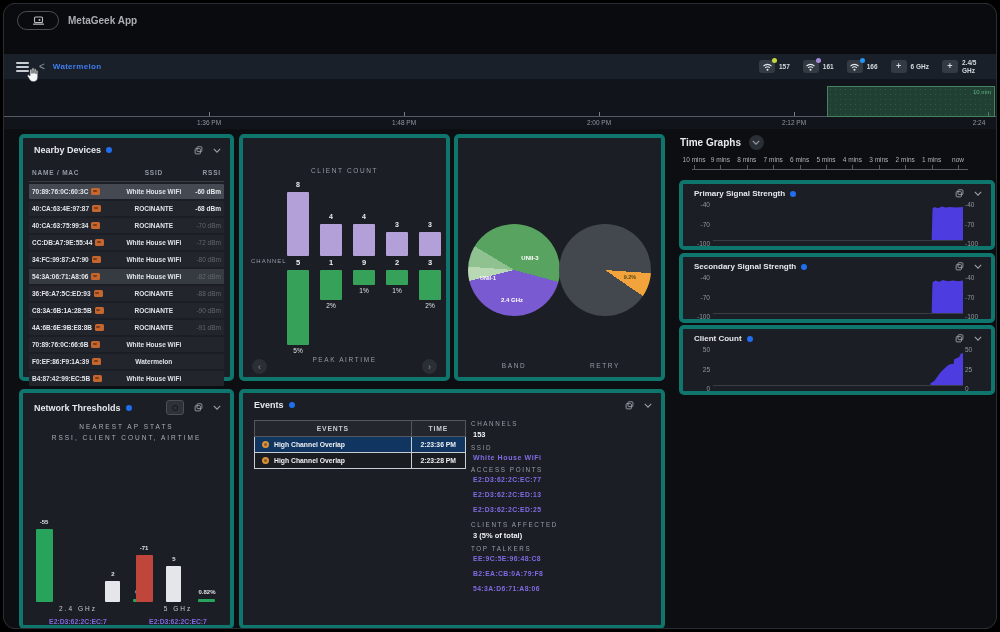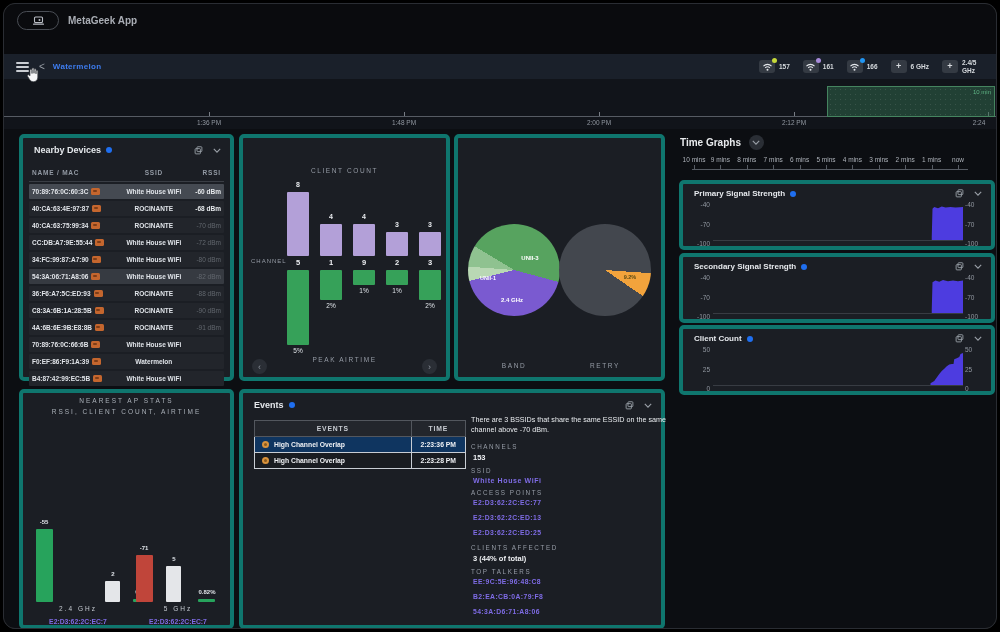--- a/index.html
+++ b/index.html
@@ -537,20 +537,40 @@
       <span class="yl left r2">0</span>
         <span class="yl right r2">0</span>
       <div class="plot">
         <svg viewBox="0 0 100 40" preserveAspectRatio="none">
           <path d="M 87.00,40 L 87.00,38.00 L 88.50,35.33 L 89.50,31.33 L 90.50,27.33 L 91.50,24.00 L 92.50,21.33 L 93.50,18.67 L 94.50,16.67 L 95.50,16.00 L 96.20,16.00 L 96.50,10.67 L 97.50,9.33 L 98.50,8.00 L 99.00,4.67 L 100.00,3.33 L 100,40 Z" fill="#4d3ce0"></path>
         </svg>
       </div>
     </div>
 
   <div class="panel" id="p-thresh">
+    <div class="phead">
+      <span class="ptitle">Network Thresholds</span>
+      <span class="info-dot"></span>
+      <span class="phead-icons">
+        <span class="snap-btn">
+            <i></i>
+          </span>
+        <span class="icon-btn">
+            <svg width="9" height="9" viewBox="0 0 12 12">
+              <rect x="1.5" y="3.5" width="7" height="7" rx="1" fill="none" stroke="currentColor" stroke-width="1.2"></rect>
+              <rect x="4" y="1" width="6.5" height="6.5" rx="1" fill="none" stroke="currentColor" stroke-width="1.2"></rect>
+            </svg>
+          </span>
+        <span class="icon-btn">
+            <svg width="8" height="5" viewBox="0 0 10 6">
+              <path d="M1 1 L5 5 L9 1" fill="none" stroke="currentColor" stroke-width="1.4"></path>
+            </svg>
+          </span>
+      </span>
+    </div>
     <div class="th-sub">
       <div>NEAREST AP STATS</div>
       <div>RSSI, CLIENT COUNT, AIRTIME</div>
     </div>
     <div id="th-bars">
       <div class="th-lab" style="left:4px; top:126px">-55</div>
       <div class="th-bar" style="left:13px; top:136px; width:17px; height:73px; background:#27a35c"></div>
       <div class="th-lab" style="left:73px; top:178px">2</div>
       <div class="th-bar" style="left:82px; top:188px; width:15px; height:21px; background:#e4e6e9"></div>
       <div class="th-lab" style="left:102px; top:196px">0.5%</div>
@@ -602,33 +622,32 @@
           <div class="ev-row ">
     <span class="ev-c1">
               <span class="alarm-icon"></span>
               <span class="ev-name">High Channel Overlap</span>
             </span>
     <span class="ev-c2">2:23:28 PM</span>
           </div>
         </div>
     </div>
     <div class="ev-detail">
-      <div class="ev-para">There are 3 BSSIDs that share the same ESSID on the same channel above -70 dBm.</div>
       <div class="ev-sec-label">CHANNELS</div>
       <div class="ev-sec-value">153</div>
       <div class="ev-sec-label">SSID</div>
       <div class="ev-ssid-link">White House WiFi</div>
       <div class="ev-sec-label">ACCESS POINTS</div>
       <div id="ap-links">
           <div class="ev-link">E2:D3:62:2C:EC:77</div>
           <div class="ev-link">E2:D3:62:2C:ED:13</div>
           <div class="ev-link">E2:D3:62:2C:ED:25</div>
         </div>
       <div class="ev-sec-label">CLIENTS AFFECTED</div>
-      <div class="ev-sec-value">3 (44% of total)</div>
+      <div class="ev-sec-value">3 (5% of total)</div>
       <div class="ev-sec-label">TOP TALKERS</div>
       <div id="talker-links">
           <div class="ev-link">EE:9C:5E:96:48:C8</div>
           <div class="ev-link">B2:EA:CB:0A:79:F8</div>
           <div class="ev-link">54:3A:D6:71:A8:06</div>
         </div>
     </div>
   </div>
 
 </div>

